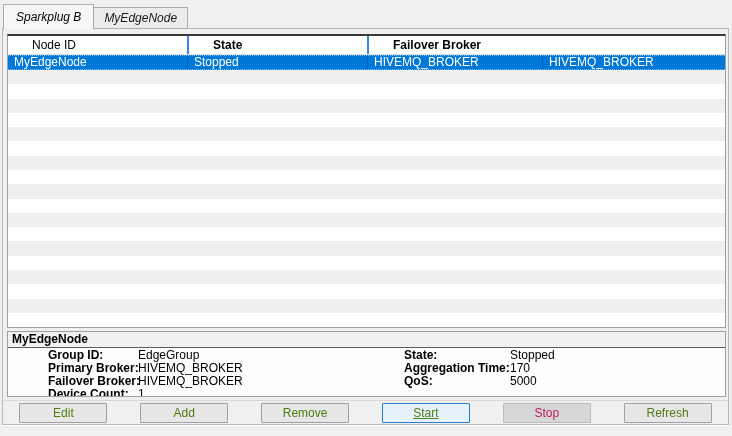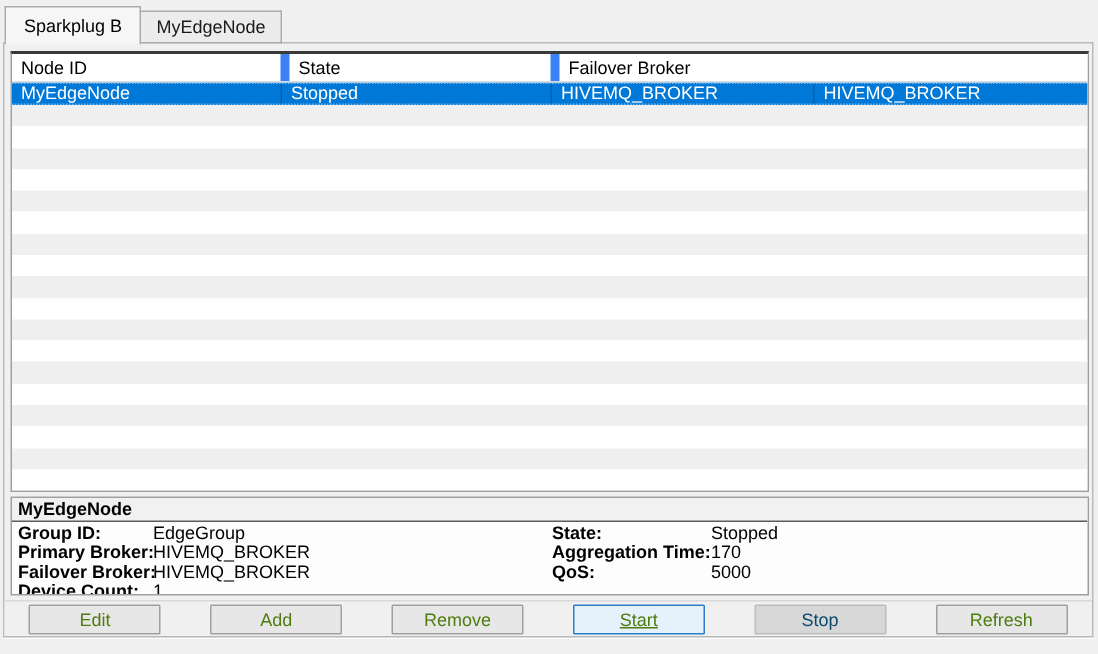--- a/index.html
+++ b/index.html
@@ -8,21 +8,21 @@
     background: #f0f0f0;
     font-family: "Liberation Sans", sans-serif;
     font-size: 12px;
     color: #000;
     position: relative;
   }
 
   
   .tabbar {
     position: absolute; left: 3px; top: 2px; height: 27px;
-    display: flex; align-items: flex-end; z-index: 2;
+    display: flex; align-items: flex-end; z-index: 2; font-style: italic;
   }
   .tab {
     height: 22px; line-height: 21px;
     padding: 0 10px;
     border: 1px solid #acacac;
     background: #ececec;
     cursor: default;
     white-space: nowrap;
   }
   .tab.active {
@@ -53,25 +53,25 @@
     border-right: 1px solid #9b9fa4;
     border-bottom: 1px solid #9b9fa4;
     display: flex; flex-direction: column;
   }
   .thead {
     display: flex; height: 19px; flex: 0 0 19px;
     background: #ffffff;
     border-bottom: 1px solid #dcdcdc;
   }
   .th {
-    line-height: 18px; padding-left: 6px;
+    line-height: 18px; padding-left: 24px;
     white-space: nowrap; overflow: hidden;
     cursor: default;
   }
-  .th + .th { border-left: 6px solid #3b82f6; }
+  .th + .th { border-left: 2px solid #3b82f6; font-weight: bold; }
   .c0 { width: 179px; flex: 0 0 179px; }
   .c1 { width: 180px; flex: 0 0 180px; }
   .c2 { width: 175px; flex: 0 0 175px; }
   .c3 { flex: 1 1 auto; }
   .tbody { flex: 1 1 auto; display: flex; flex-direction: column; overflow: hidden; }
   .row-selected {
     flex: 0 0 15px; display: flex;
     background: #0078d7; color: #ffffff;
     border-top: 1px dotted #7ab8ea;
     border-bottom: 1px dotted #7ab8ea;
@@ -93,21 +93,21 @@
     border: 1px solid #9b9fa4;
     overflow: hidden;
   }
   .detail-header {
     height: 16px; line-height: 15px;
     background: #f1f1f1;
     border-bottom: 1px solid #5c5c5c;
     font-weight: bold; padding-left: 4px;
   }
   .detail-body { position: relative; height: 49px; }
-  .fields { position: absolute; top: 1px; }
+  .fields { position: absolute; top: 1px; margin-left: 36px; }
   .fields-left  { left: 4px;   width: 350px; }
   .fields-right { left: 360px; width: 350px; }
   .field-row { height: 13px; line-height: 12px; white-space: nowrap; }
   .f-label { display: inline-block; font-weight: bold; }
   .fields-left  .f-label { width: 90px; }
   .fields-right .f-label { width: 106px; }
 
   
   .button-bar {
     position: absolute; left: 0; right: 0; bottom: 0; height: 24px;
@@ -119,21 +119,21 @@
   .btn {
     width: 88px; height: 20px;
     font-family: "Liberation Sans", sans-serif;
     font-size: 12px; color: #4d7c0f;
     background: #e7e7e7;
     border: 1px solid #a0a0a0;
     border-radius: 1px;
     cursor: default;
   }
   .btn.focused { background: #e5f1fb; border-color: #2a7dc9; text-decoration: underline; }
-  .btn.disabled { background: #d7d7d7; border-color: #bcbcbc; color: #0c4a6e; }
+  .btn.disabled { background: #d7d7d7; border-color: #bcbcbc; color: #be185d; }
 </style>
 </head>
 <body>
 
 <div class="tabbar">
   <div class="tab active">Sparkplug B</div>
   <div class="tab inactive">MyEdgeNode</div>
 </div>
 
 <div class="content">

